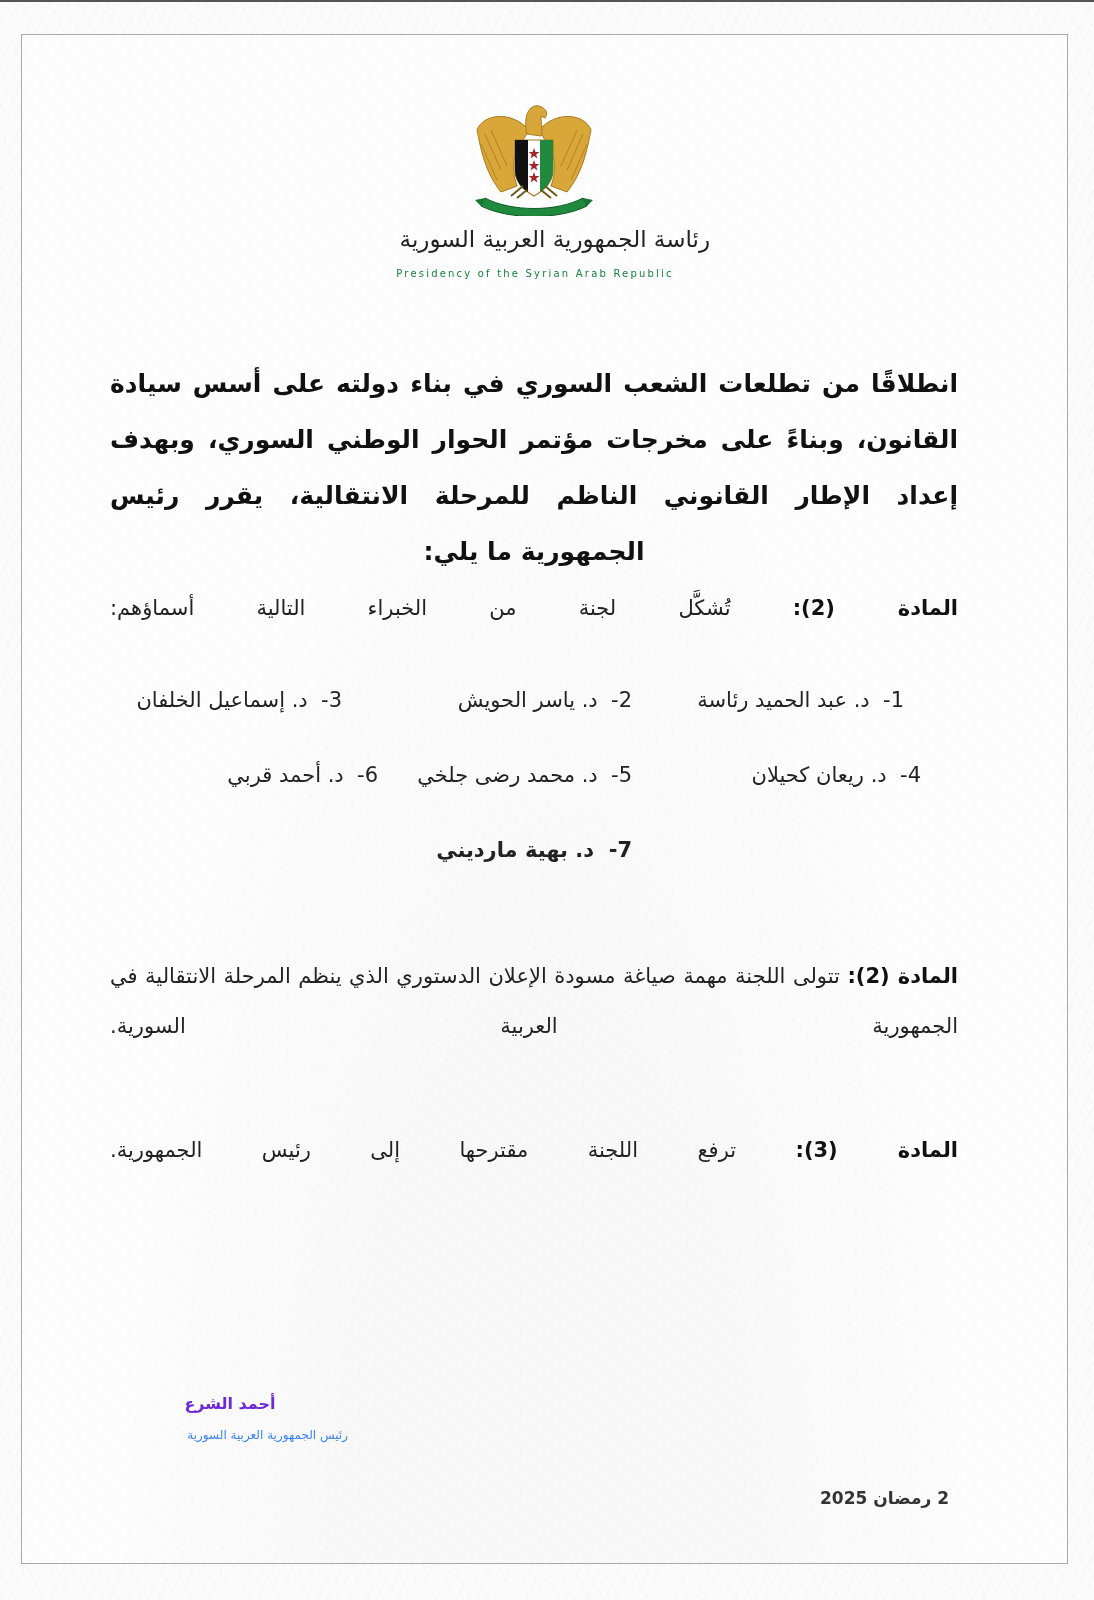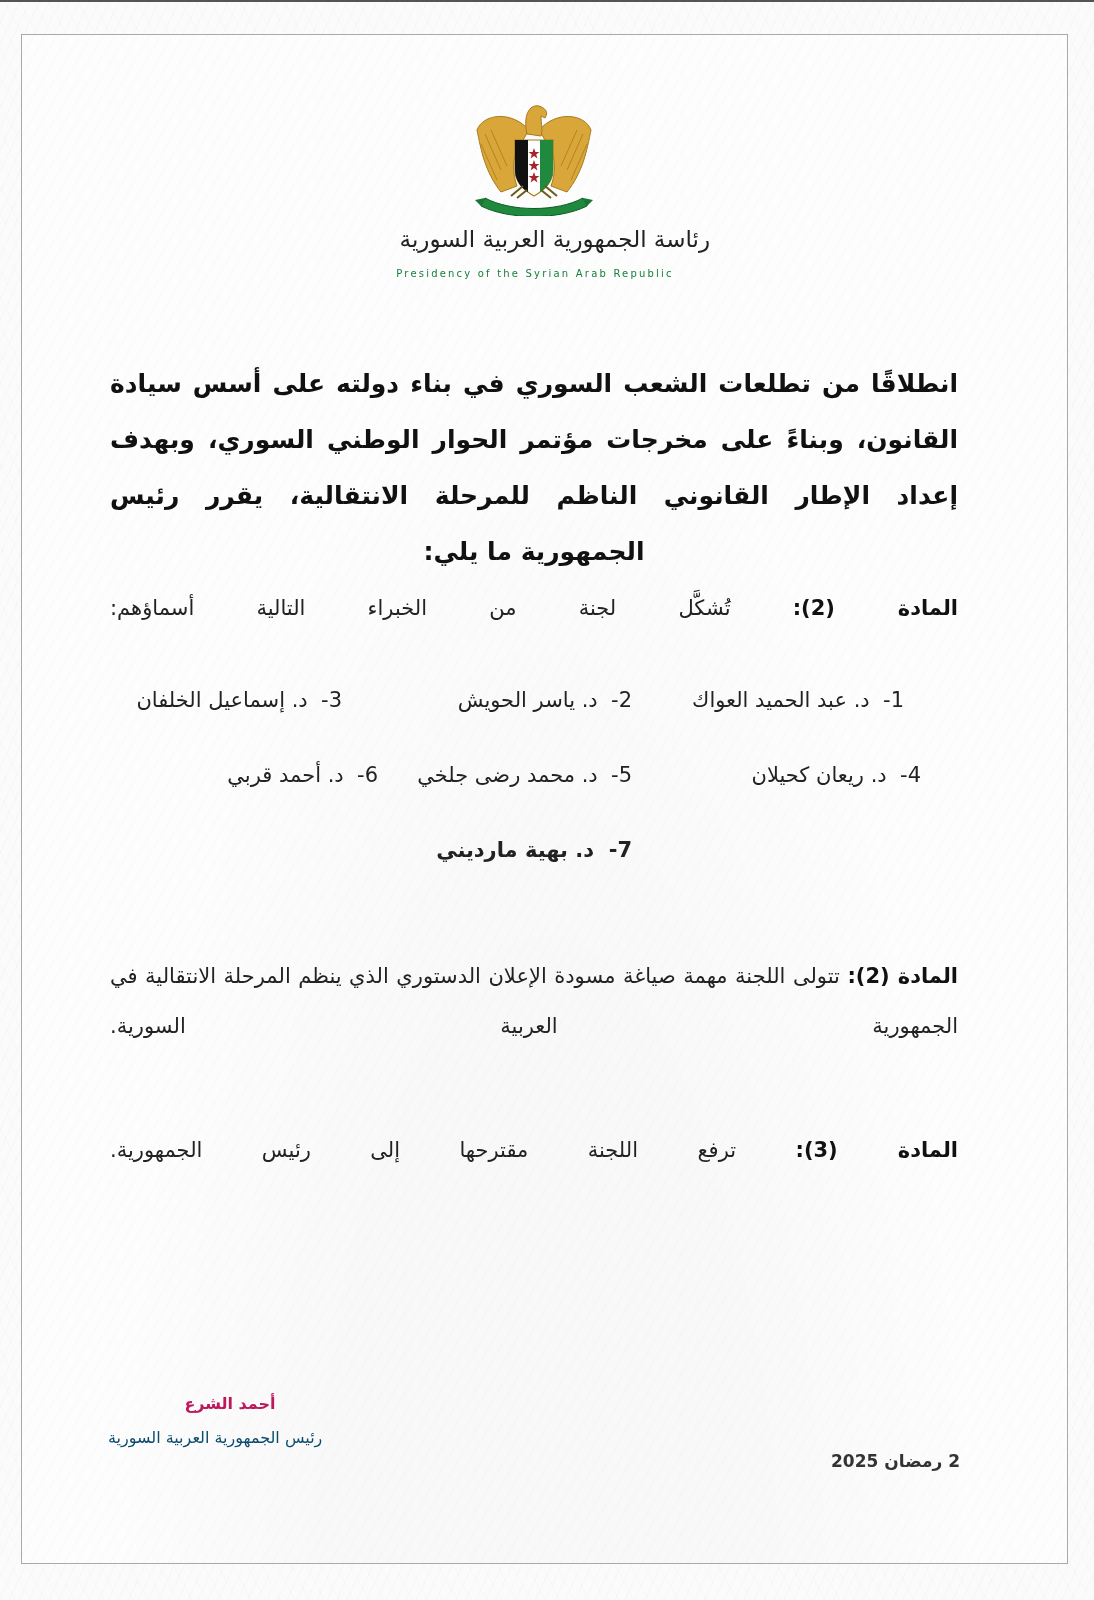--- a/index.html
+++ b/index.html
@@ -43,28 +43,28 @@
   }
   .art .lbl { font-weight:bold; color:#111; }
   .art1 { left:110px; right:136px; top:596px; text-align:justify; text-align-last:justify; }
   .art2 { left:110px; right:136px; top:951px; line-height:50px; text-align:justify; text-align-last:justify; }
   .art3 { left:110px; right:136px; top:1138px; text-align:justify; text-align-last:justify; }
   .member {
     position:absolute; direction:rtl; font-size:21px; color:#222; white-space:nowrap;
   }
   .sig-name {
     position:absolute; left:140px; top:1394px; width:180px; text-align:center;
-    direction:rtl; font-weight:bold; font-size:16px; color:#be185d;
+    direction:rtl; font-weight:bold; font-size:16px; color:#6d28d9;
   }
   .sig-title {
-    position:absolute; left:108px; top:1428px; width:240px; text-align:left;
-    direction:rtl; font-size:16px; color:#0c4a6e;
+    position:absolute; left:108px; top:1428px; width:240px; text-align:right;
+    direction:rtl; font-size:12px; color:#3b82f6;
   }
   .date {
-    position:absolute; left:820px; top:1451px; width:140px; text-align:right;
+    position:absolute; left:820px; top:1488px; width:140px; text-align:left;
     direction:rtl; font-weight:bold; font-size:17px; color:#333;
   }
 </style>
 </head>
 <body>
 
 <div class="topbar"></div>
 <div class="bg-pattern"></div>
 
 <div class="frame"></div>
@@ -108,21 +108,21 @@
 <div class="hdr-en">Presidency of the Syrian Arab Republic</div>
 
 <div class="preamble">انطلاقًا من تطلعات الشعب السوري في بناء دولته على أسس سيادة القانون، وبناءً على مخرجات مؤتمر الحوار الوطني السوري، وبهدف إعداد الإطار القانوني الناظم للمرحلة الانتقالية، يقرر رئيس الجمهورية ما يلي:</div>
 
 <div class="art art1">
   <span class="lbl">المادة (2):</span>
   <span>تُشكَّل لجنة من الخبراء التالية أسماؤهم:</span>
 </div>
 
 <div class="member" style="right:190px; top:688px;">
-  <span>1-</span>&nbsp;&nbsp;<span>د. عبد الحميد العواك</span>
+  <span>1-</span>&nbsp;&nbsp;<span>د. عبد الحميد رئاسة</span>
 </div>
 <div class="member" style="right:462px; top:688px;">
   <span>2-</span>&nbsp;&nbsp;<span>د. ياسر الحويش</span>
 </div>
 <div class="member" style="right:752px; top:688px;">
   <span>3-</span>&nbsp;&nbsp;<span>د. إسماعيل الخلفان</span>
 </div>
 <div class="member" style="right:173px; top:763px;">
   <span>4-</span>&nbsp;&nbsp;<span>د. ريعان كحيلان</span>
 </div>

